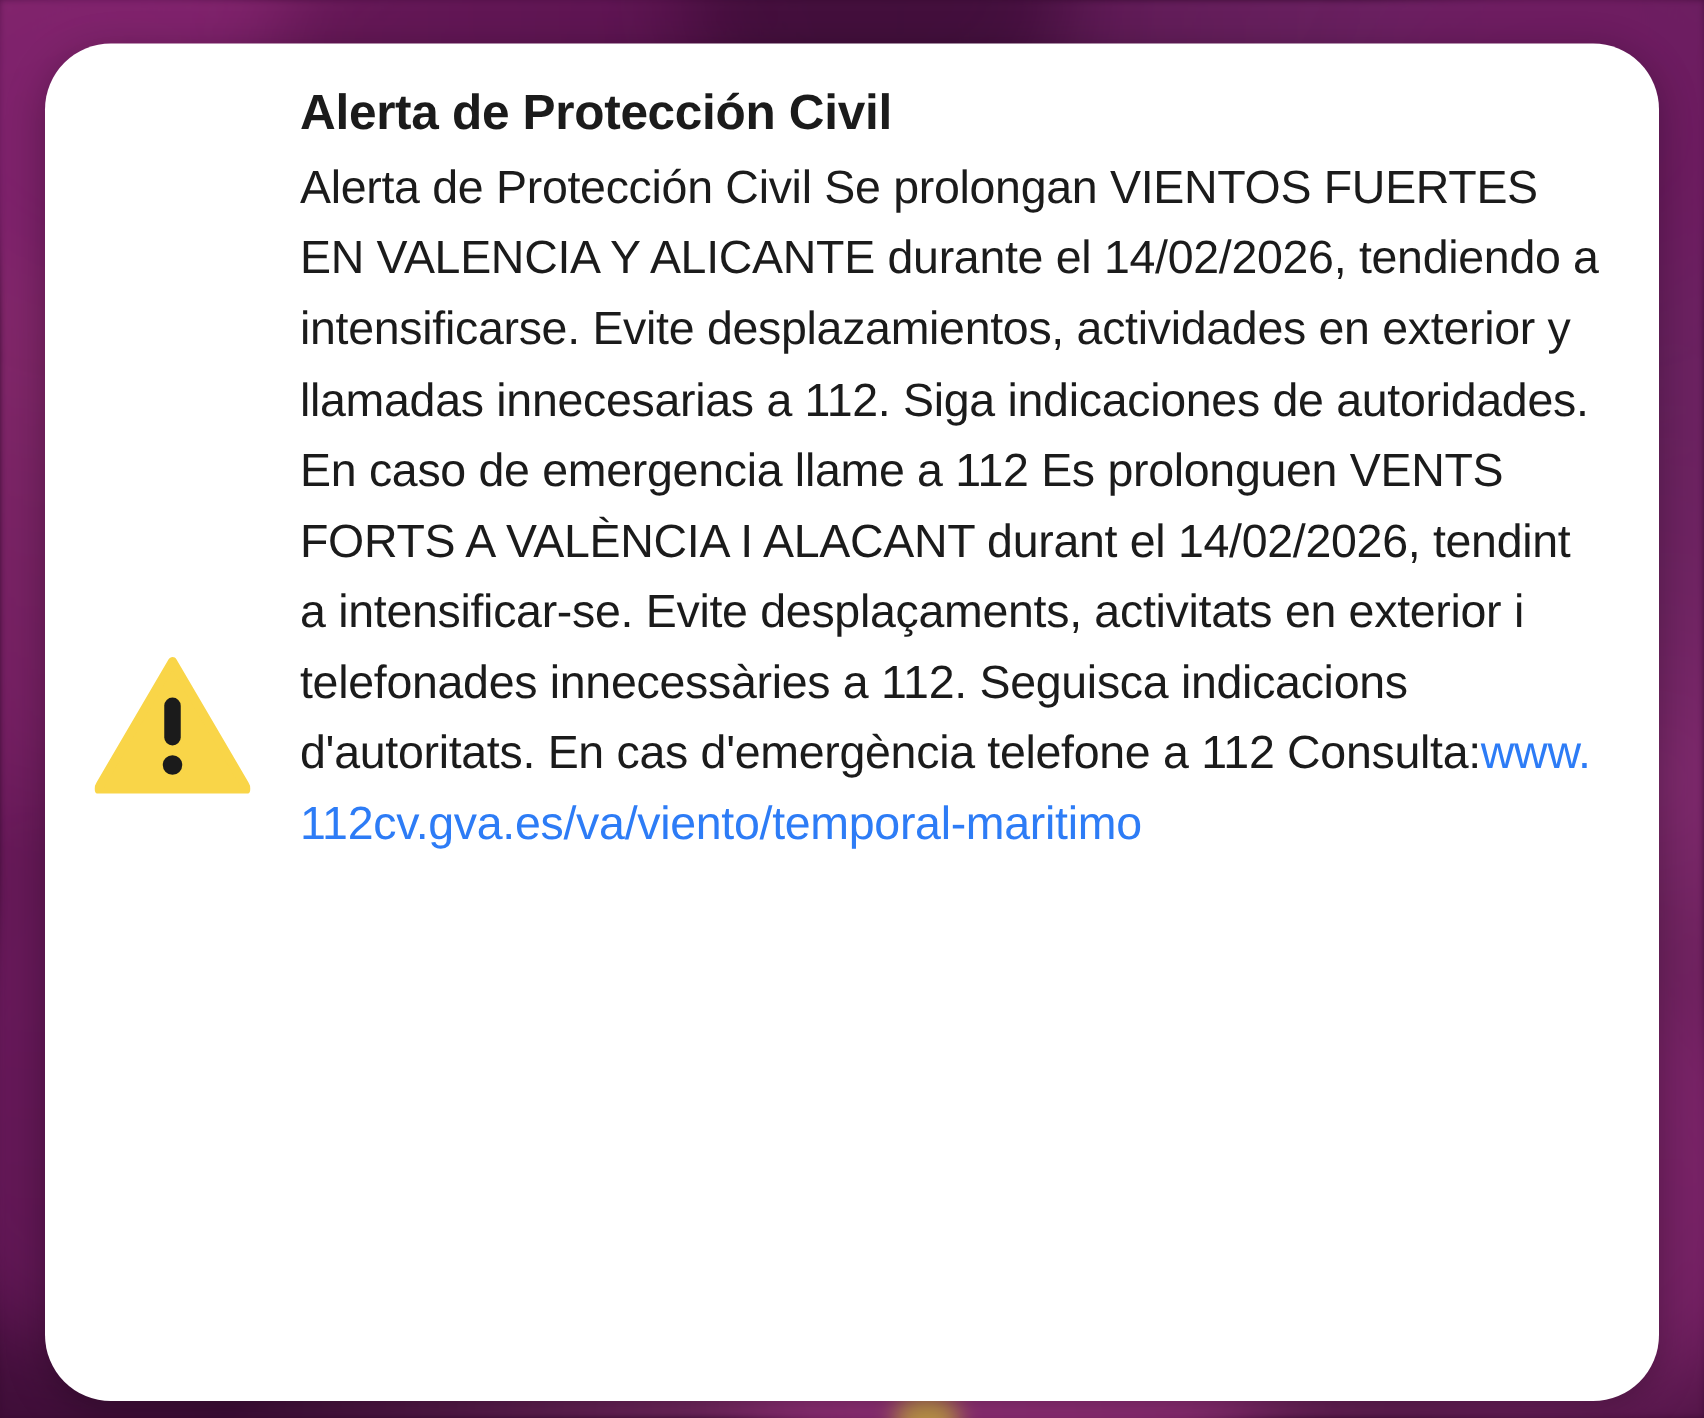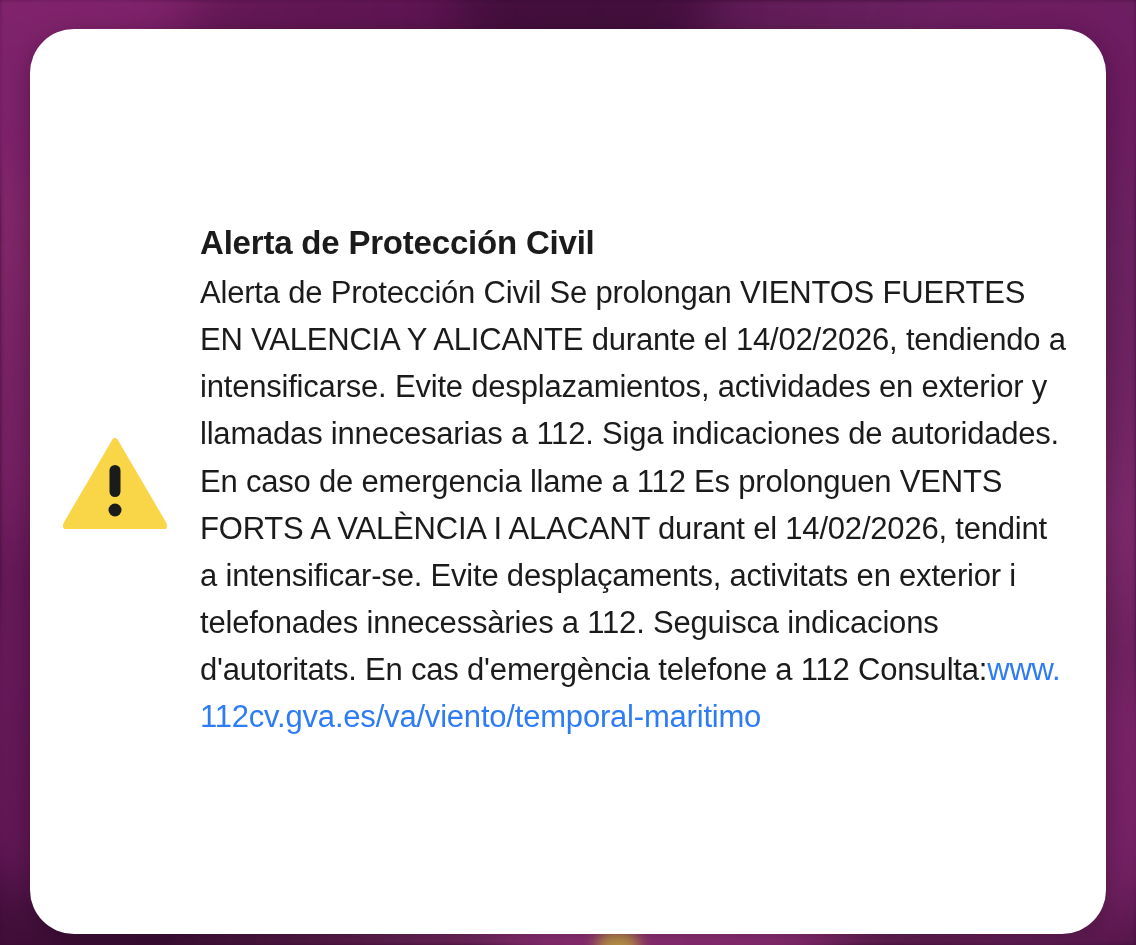--- a/index.html
+++ b/index.html
@@ -60,21 +60,21 @@
     position: absolute;
     left: 30px;
     top: 29px;
     width: 1076px;
     height: 905px;
     background: #ffffff;
     border-radius: 44px;
     box-shadow: 0 6px 26px rgba(0,0,0,0.30);
     box-sizing: border-box;
     display: flex;
-    align-items: center;
+    align-items: flex-start;
     overflow: hidden;
   }
 
   #alert-icon-wrap {
     width: 170px;
     min-width: 170px;
     display: flex;
     align-items: center;
     justify-content: center;
     align-self: center;

